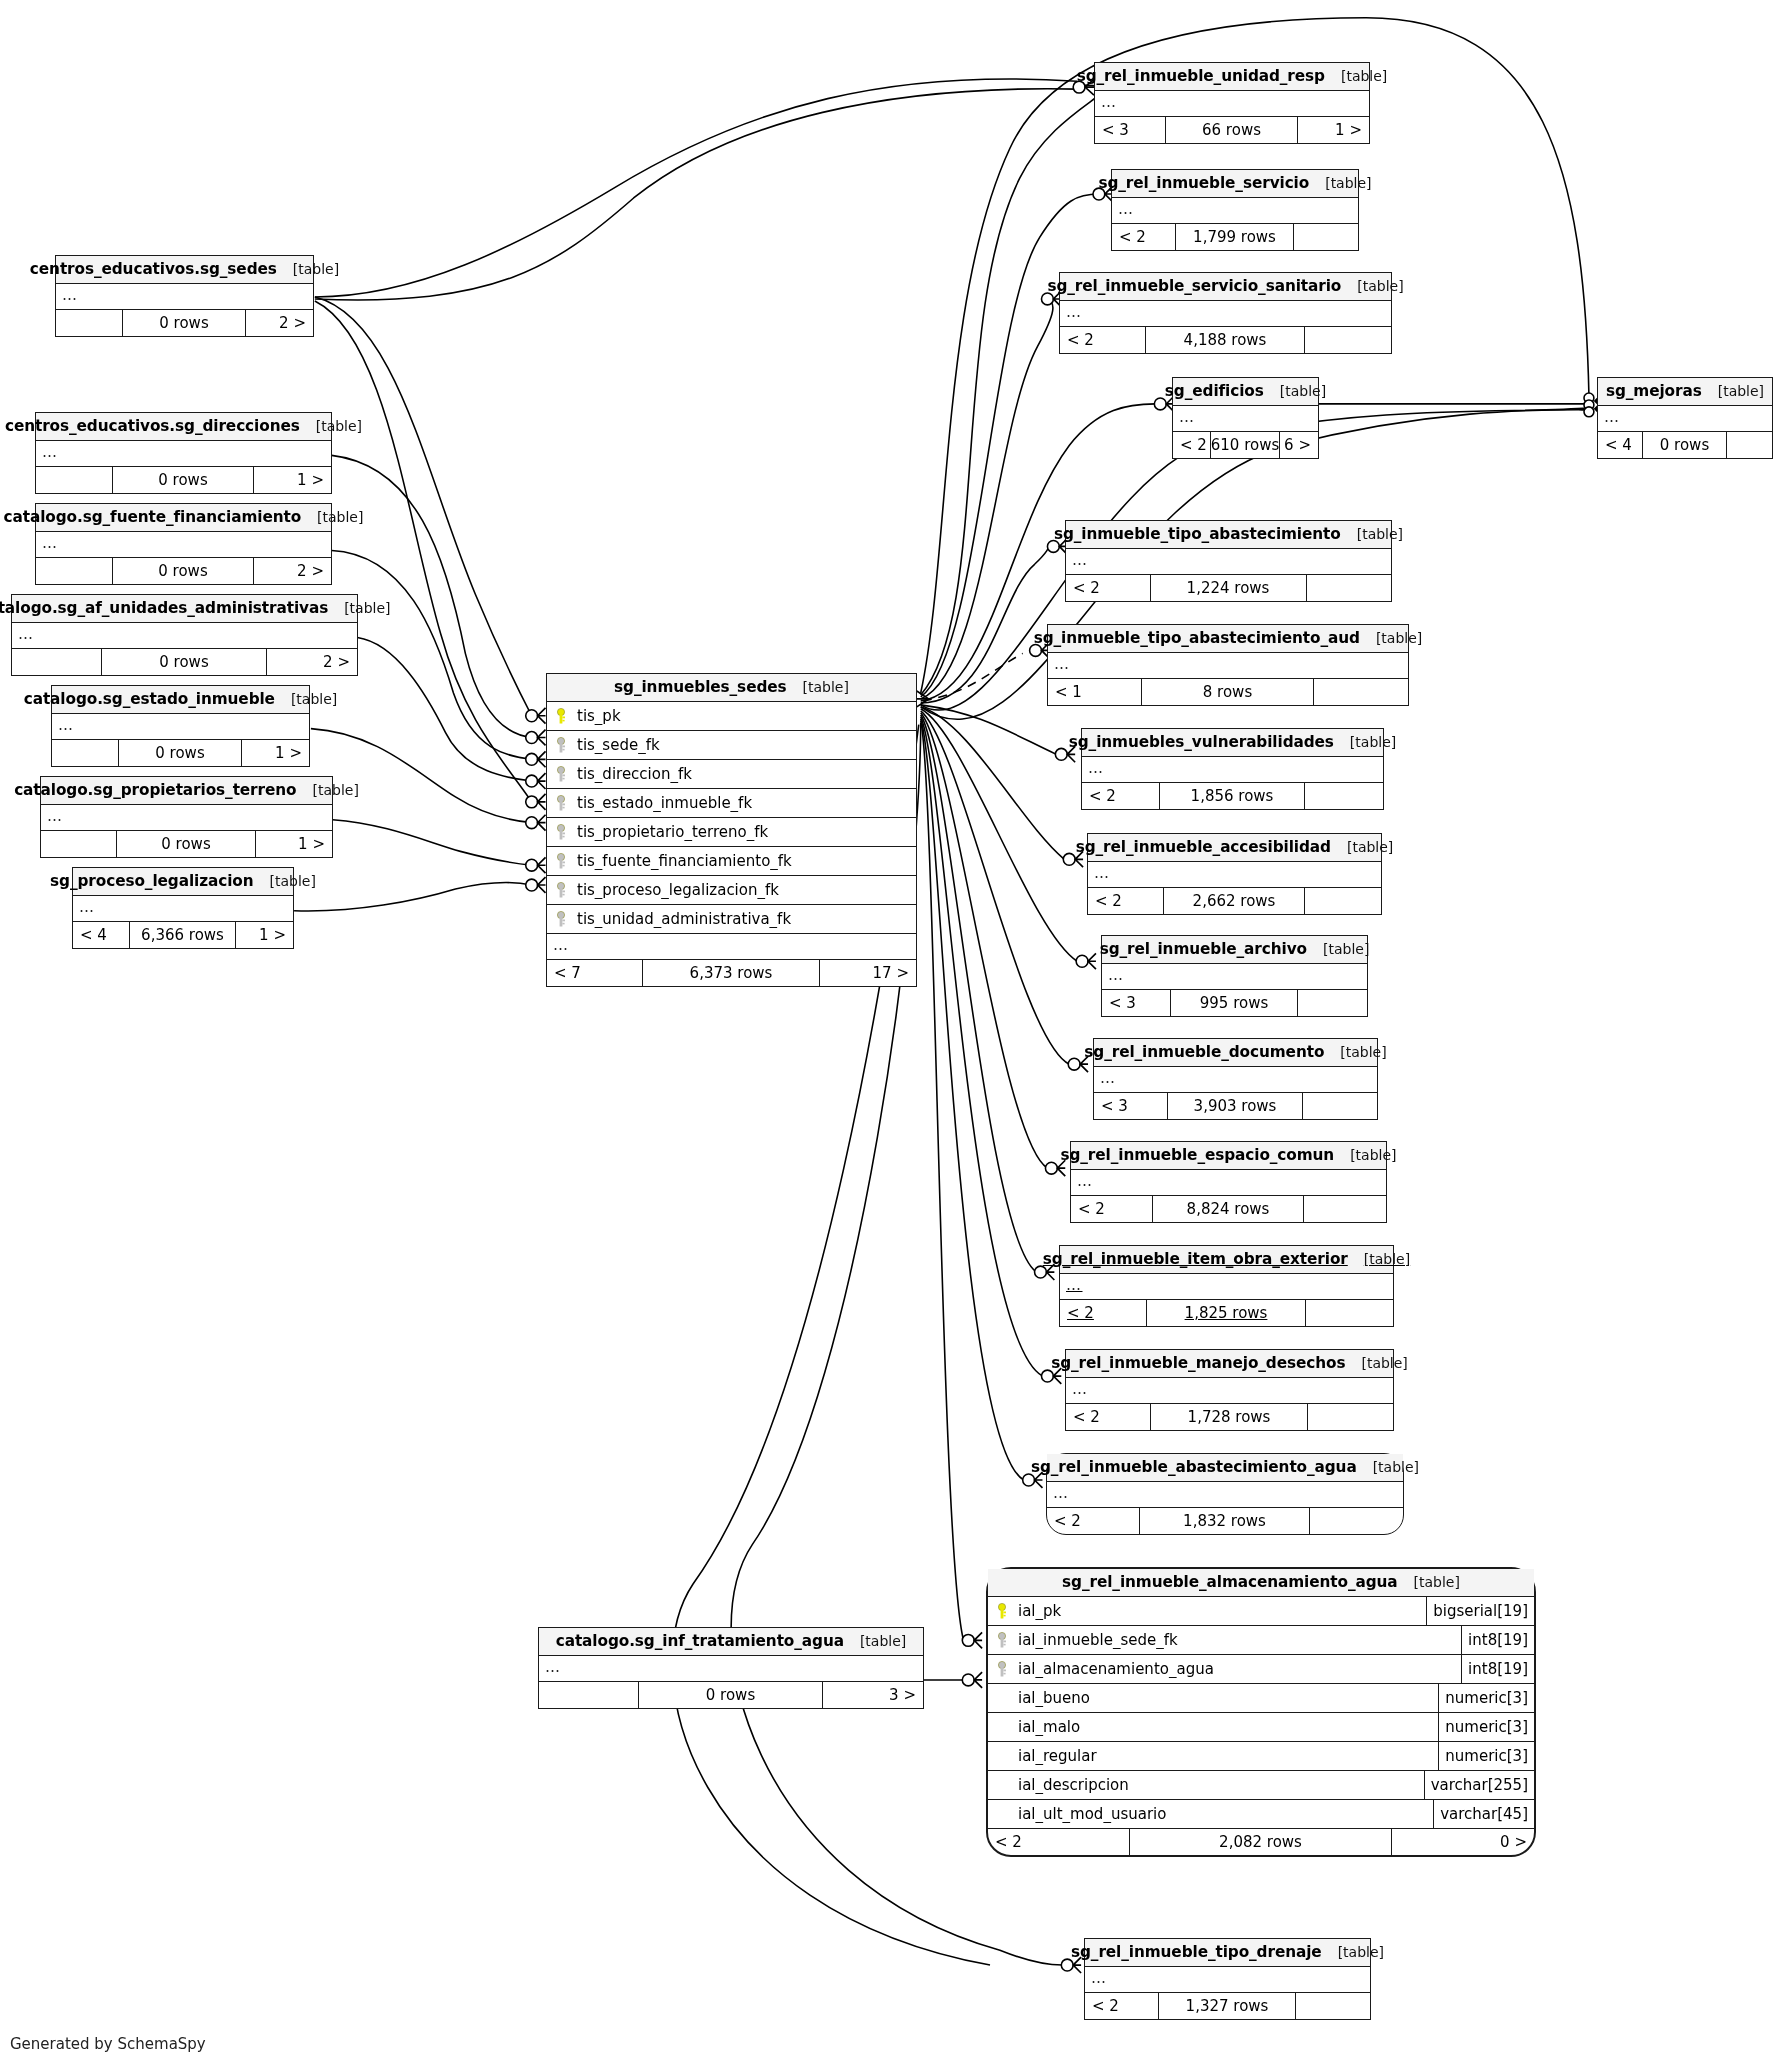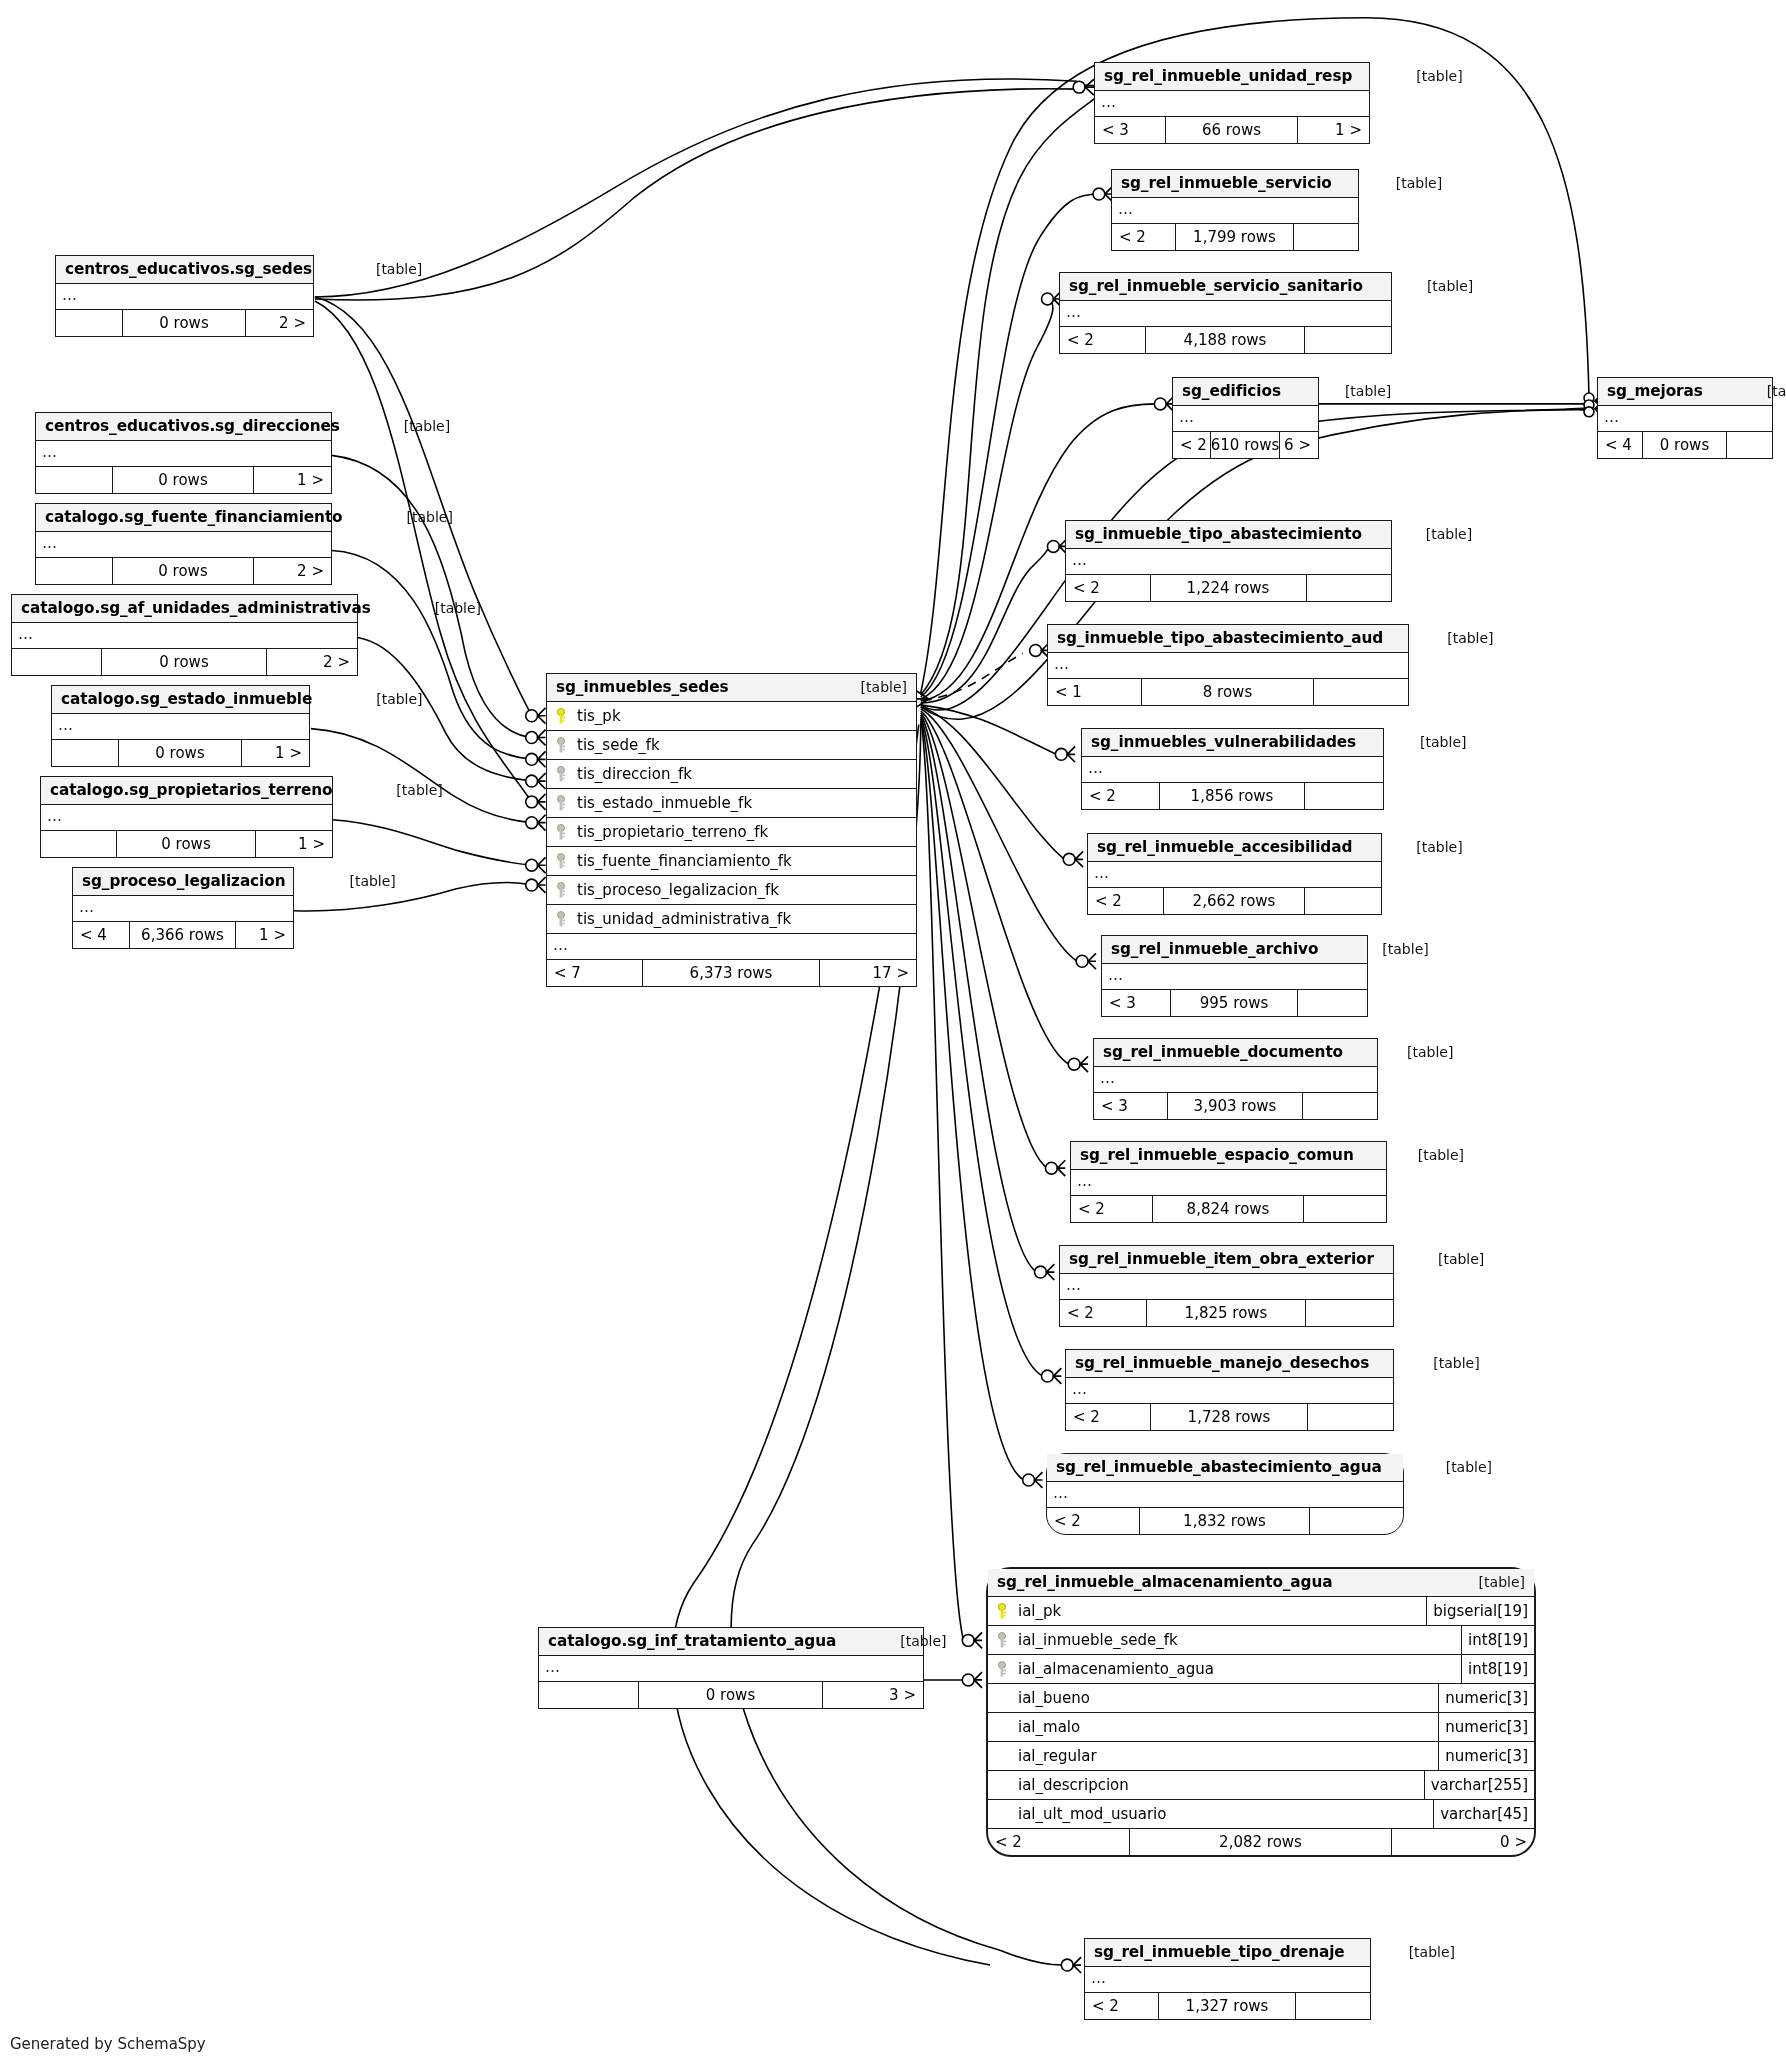--- a/index.html
+++ b/index.html
@@ -54,28 +54,27 @@
     box-sizing: border-box;
     background: #ffffff;
     border: 1.4px solid #1a1a1a;
     border-collapse: collapse;
   }
   .tbl.focal { border-width: 2.6px; }
 
   .tbl-title {
     display: flex;
     align-items: center;
-    justify-content: space-between;
+    justify-content: center;
     background: #f4f4f4;
     border-bottom: 1.4px solid #1a1a1a;
     padding: 4px 9px 5px 9px;
     height: 28px;
     box-sizing: border-box;
     white-space: nowrap;
-    gap: 48px;
   }
   .tbl-name {
     font-weight: bold;
     font-size: 15.3px;
     letter-spacing: -0.1px;
   }
   .tbl-tag {
     font-size: 14px;
     font-weight: normal;
     padding-left: 16px;
@@ -524,21 +523,21 @@
           <span class="tbl-name">sg_rel_inmueble_espacio_comun</span>
           <span class="tbl-tag">[table]</span>
         </div>
         <div class="tbl-ellipsis">…</div>
         <div class="tbl-foot">
           <div class="foot-l">&lt; 2</div>
           <div class="foot-c">8,824 rows</div>
           <div class="foot-r"></div>
         </div>
       </div>
-      <div class="tbl" style="left:1059px;top:1245px;width:335px;">
+      <div class="tbl" style="left:1059px;top:1245px;width:335px;text-decoration:underline;">
         <div class="tbl-title">
           <span class="tbl-name">sg_rel_inmueble_item_obra_exterior</span>
           <span class="tbl-tag">[table]</span>
         </div>
         <div class="tbl-ellipsis">…</div>
         <div class="tbl-foot">
           <div class="foot-l">&lt; 2</div>
           <div class="foot-c">1,825 rows</div>
           <div class="foot-r"></div>
         </div>

